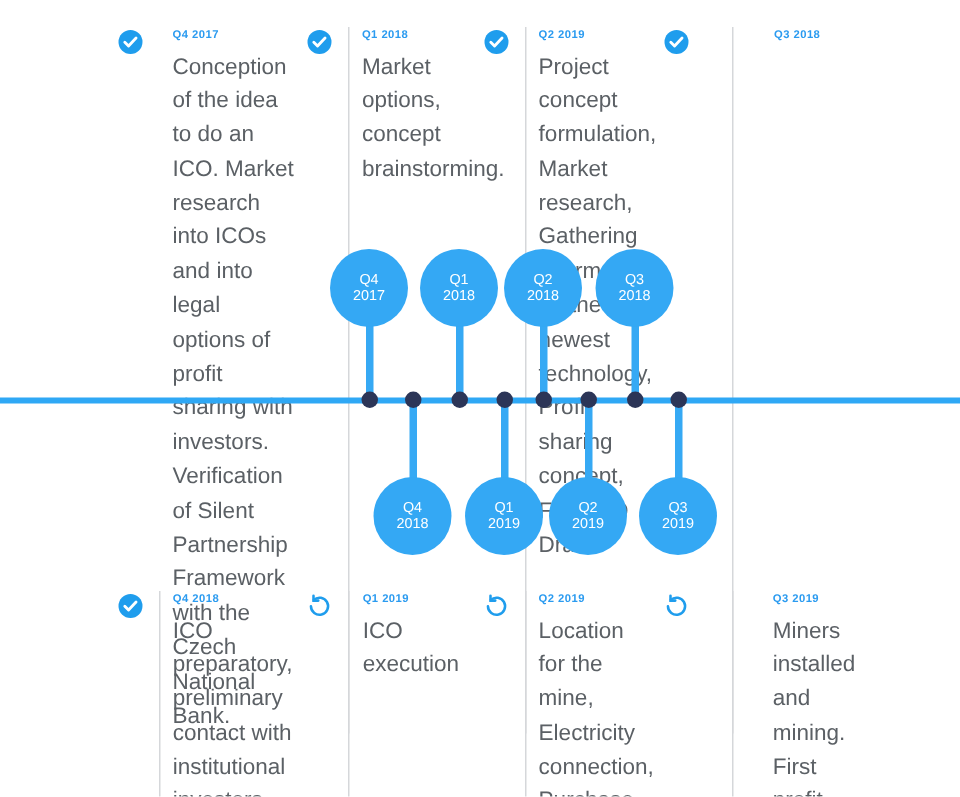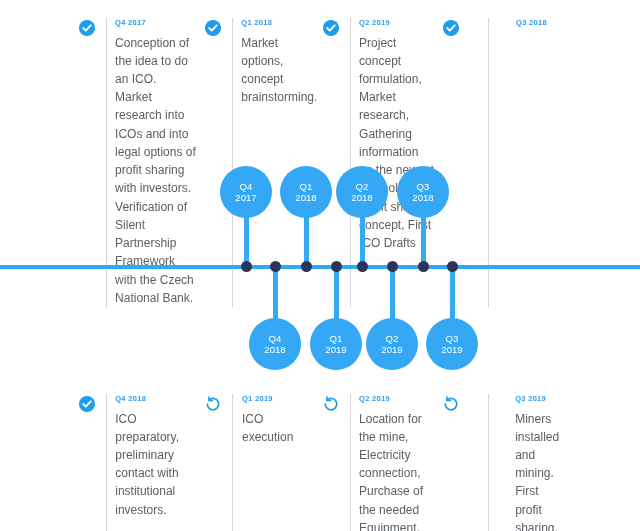--- a/index.html
+++ b/index.html
@@ -52,21 +52,21 @@
   }
   .item .q-label {
     font-size: 7.5px;
     font-weight: bold;
     color: #2b9bf0;
     letter-spacing: 0.3px;
     margin: 1px 0 7px 0;
     line-height: 1;
   }
   .item .q-desc {
-    font-size: 12px;
+    font-size: 15px;
     line-height: 1.52;
     color: #5b6065;
   }
 
   
   .col0 { margin-left: 78px;  width: 118px; }
   .col1 { margin-left: 8px;   width: 110px; }
   .col2 { margin-left: 8px;   width: 113px; }
   .col3 { margin-left: 7px;   width: 120px; gap: 18px; }
 

